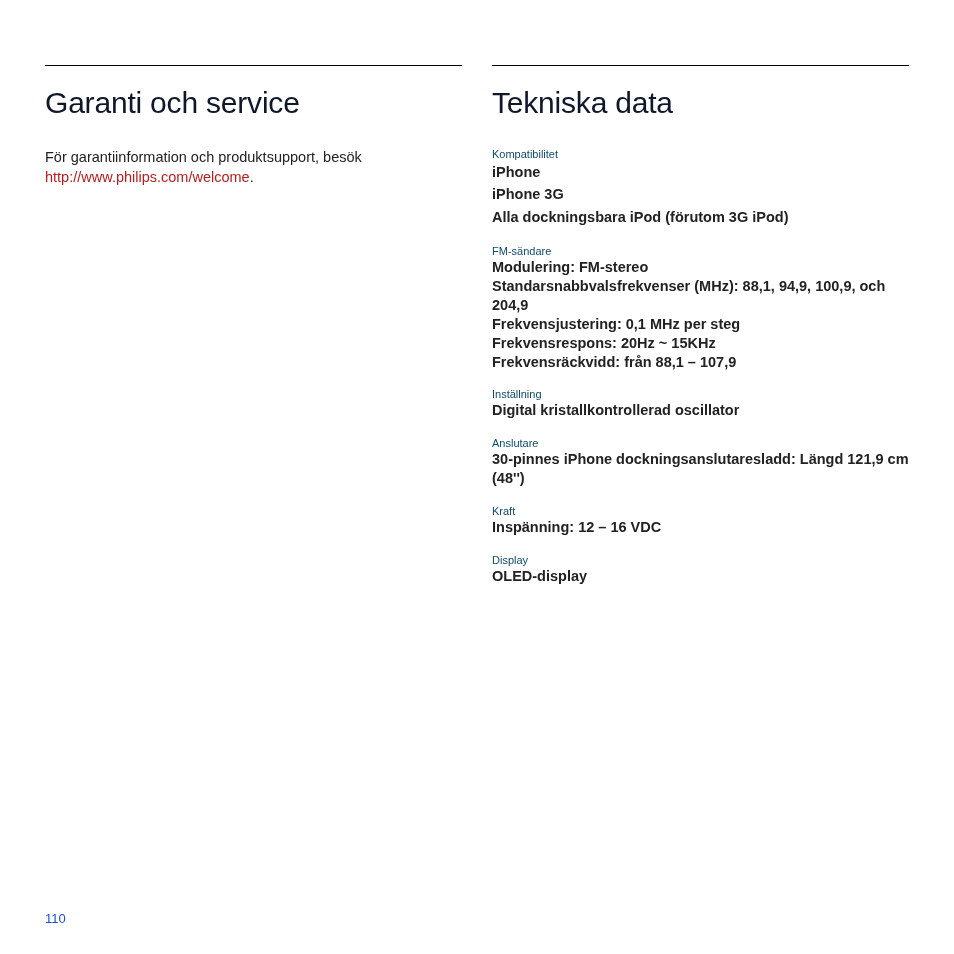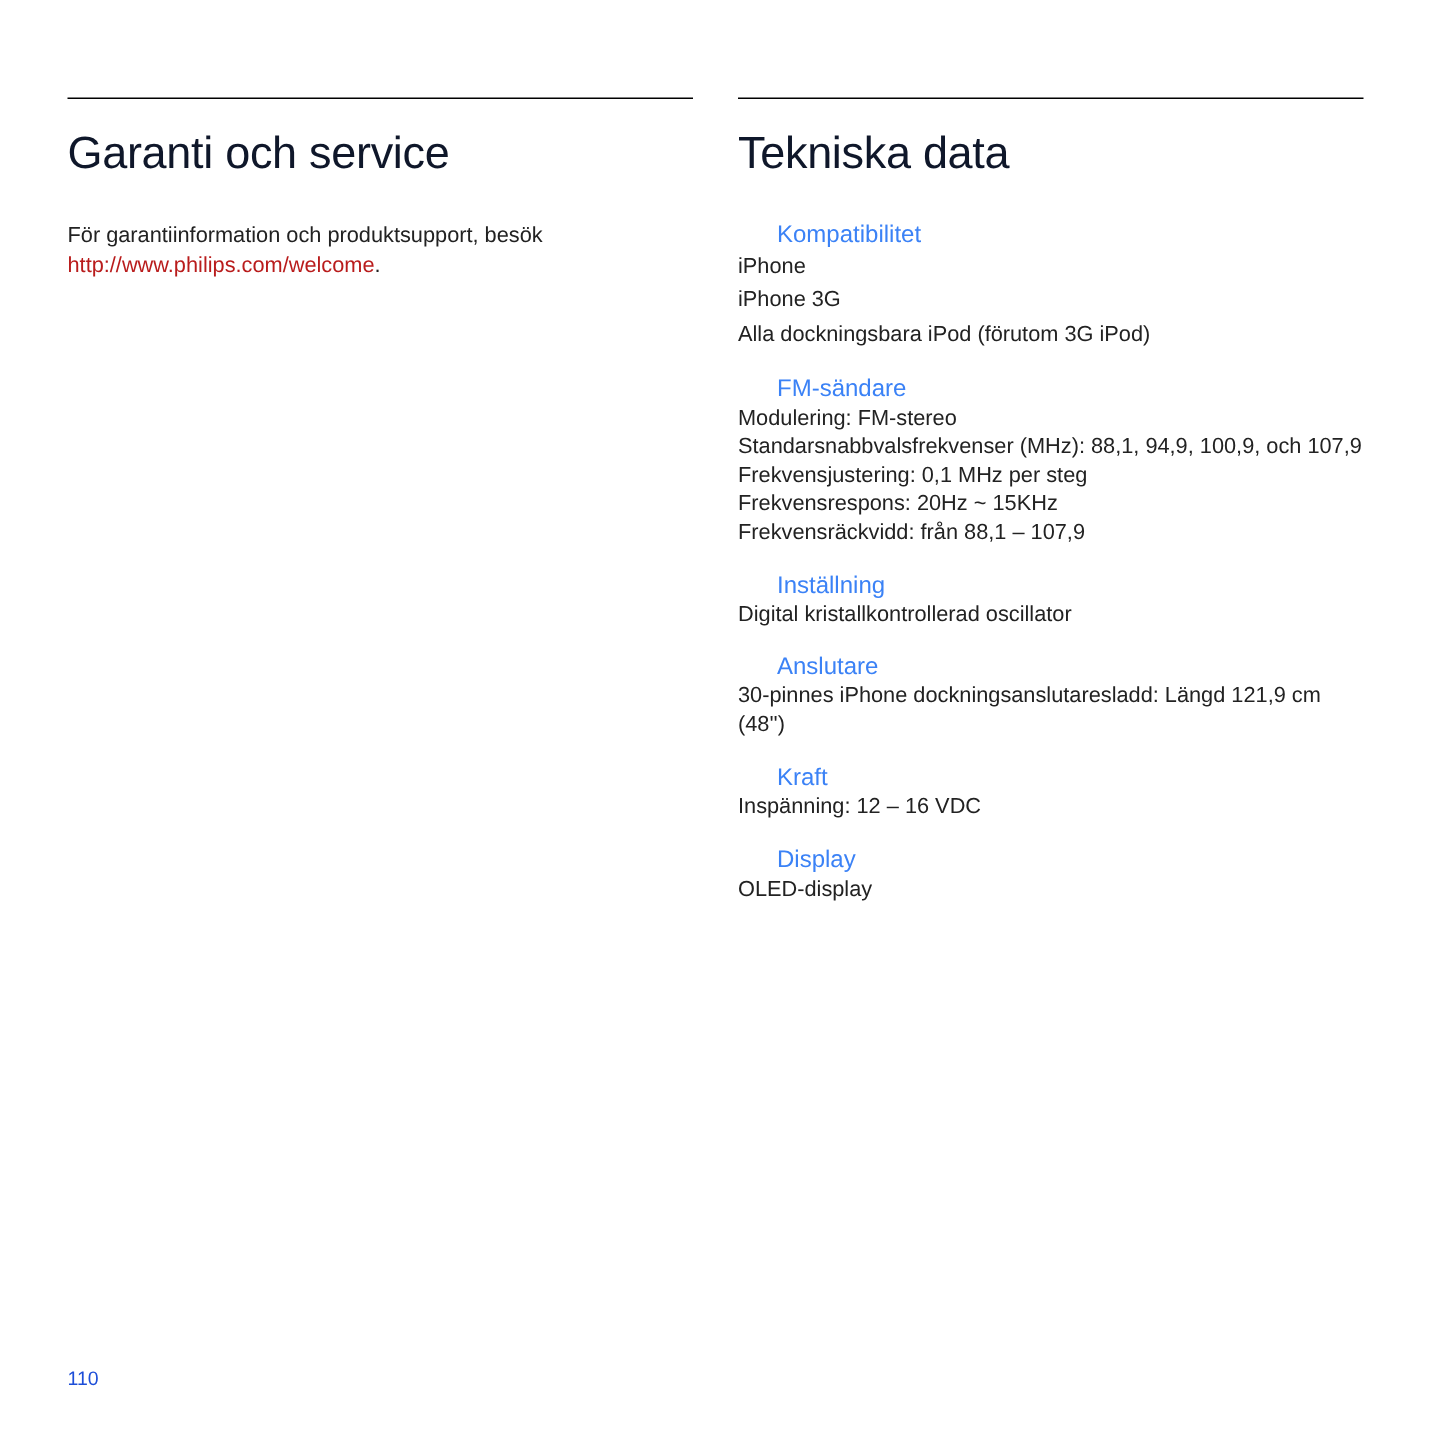--- a/index.html
+++ b/index.html
@@ -37,34 +37,34 @@
     .intro-text {
       font-size: 14.5px;
       color: #222;
       line-height: 1.35;
     }
     .link {
       color: #b91c1c;
       text-decoration: none;
     }
     .sub-heading {
-      color: #3b82f6;
-      font-size: 16px;
+      color: #0c4a6e;
+      font-size: 11px;
       font-weight: 400;
       margin-top: 0;
       margin-bottom: 1px;
-      margin-left: 26px;
     }
     .section {
       margin-bottom: 17px;
     }
     .section p {
       font-size: 14.5px;
       color: #222;
       line-height: 1.3;
+      font-weight: bold;
     }
     .section p.loose {
       line-height: 1.55;
     }
     .page-number {
       position: absolute;
       bottom: 28px;
       left: 45px;
       font-size: 13px;
       color: #1d4ed8;
@@ -88,21 +88,21 @@
     <div id="sections-container">
         <div class="section">
           <div class="sub-heading">Kompatibilitet</div>
           <p class="loose">iPhone</p>
           <p class="loose">iPhone 3G</p>
           <p class="loose">Alla dockningsbara iPod (förutom 3G iPod)</p>
         </div>
         <div class="section">
           <div class="sub-heading">FM-sändare</div>
           <p>Modulering: FM-stereo</p>
-          <p>Standarsnabbvalsfrekvenser (MHz): 88,1, 94,9, 100,9, och 107,9</p>
+          <p>Standarsnabbvalsfrekvenser (MHz): 88,1, 94,9, 100,9, och 204,9</p>
           <p>Frekvensjustering: 0,1 MHz per steg</p>
           <p>Frekvensrespons: 20Hz ~ 15KHz</p>
           <p>Frekvensräckvidd: från 88,1 – 107,9</p>
         </div>
         <div class="section">
           <div class="sub-heading">Inställning</div>
           <p>Digital kristallkontrollerad oscillator</p>
         </div>
         <div class="section">
           <div class="sub-heading">Anslutare</div>

